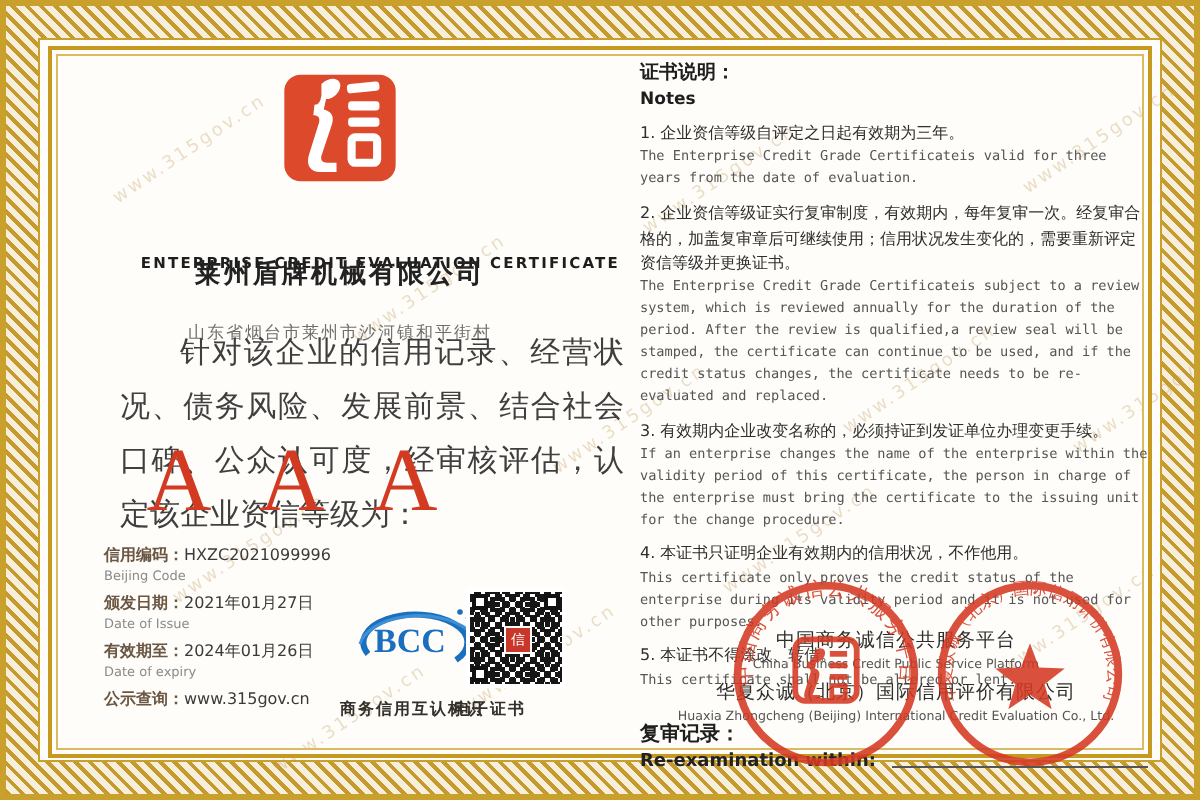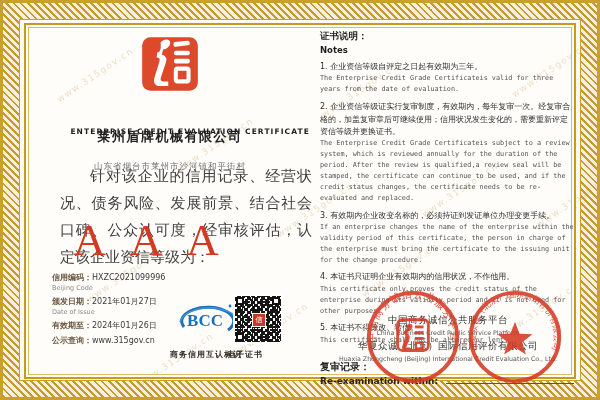--- a/index.html
+++ b/index.html
@@ -128,20 +128,21 @@
     <div class="info-row">
       <div class="info-line">
         <span class="info-label">颁发日期：</span><span class="info-value">2021年01月27日</span>
       </div>
       <div class="info-sub">Date of Issue</div>
     </div>
     <div class="info-row">
       <div class="info-line">
         <span class="info-label">有效期至：</span><span class="info-value">2024年01月26日</span>
       </div>
+      <div class="info-sub">Date of expiry</div>
     </div>
     <div class="info-row">
       <div class="info-line">
         <span class="info-label">公示查询：</span><span class="info-value">www.315gov.cn</span>
       </div>
     </div>
   </div>
 
   <svg class="bcc" viewBox="0 0 70 44">
     <path d="M14 30 A 26 14 0 1 1 58 33" fill="none" stroke="#1a6fbf" stroke-width="3"></path>

